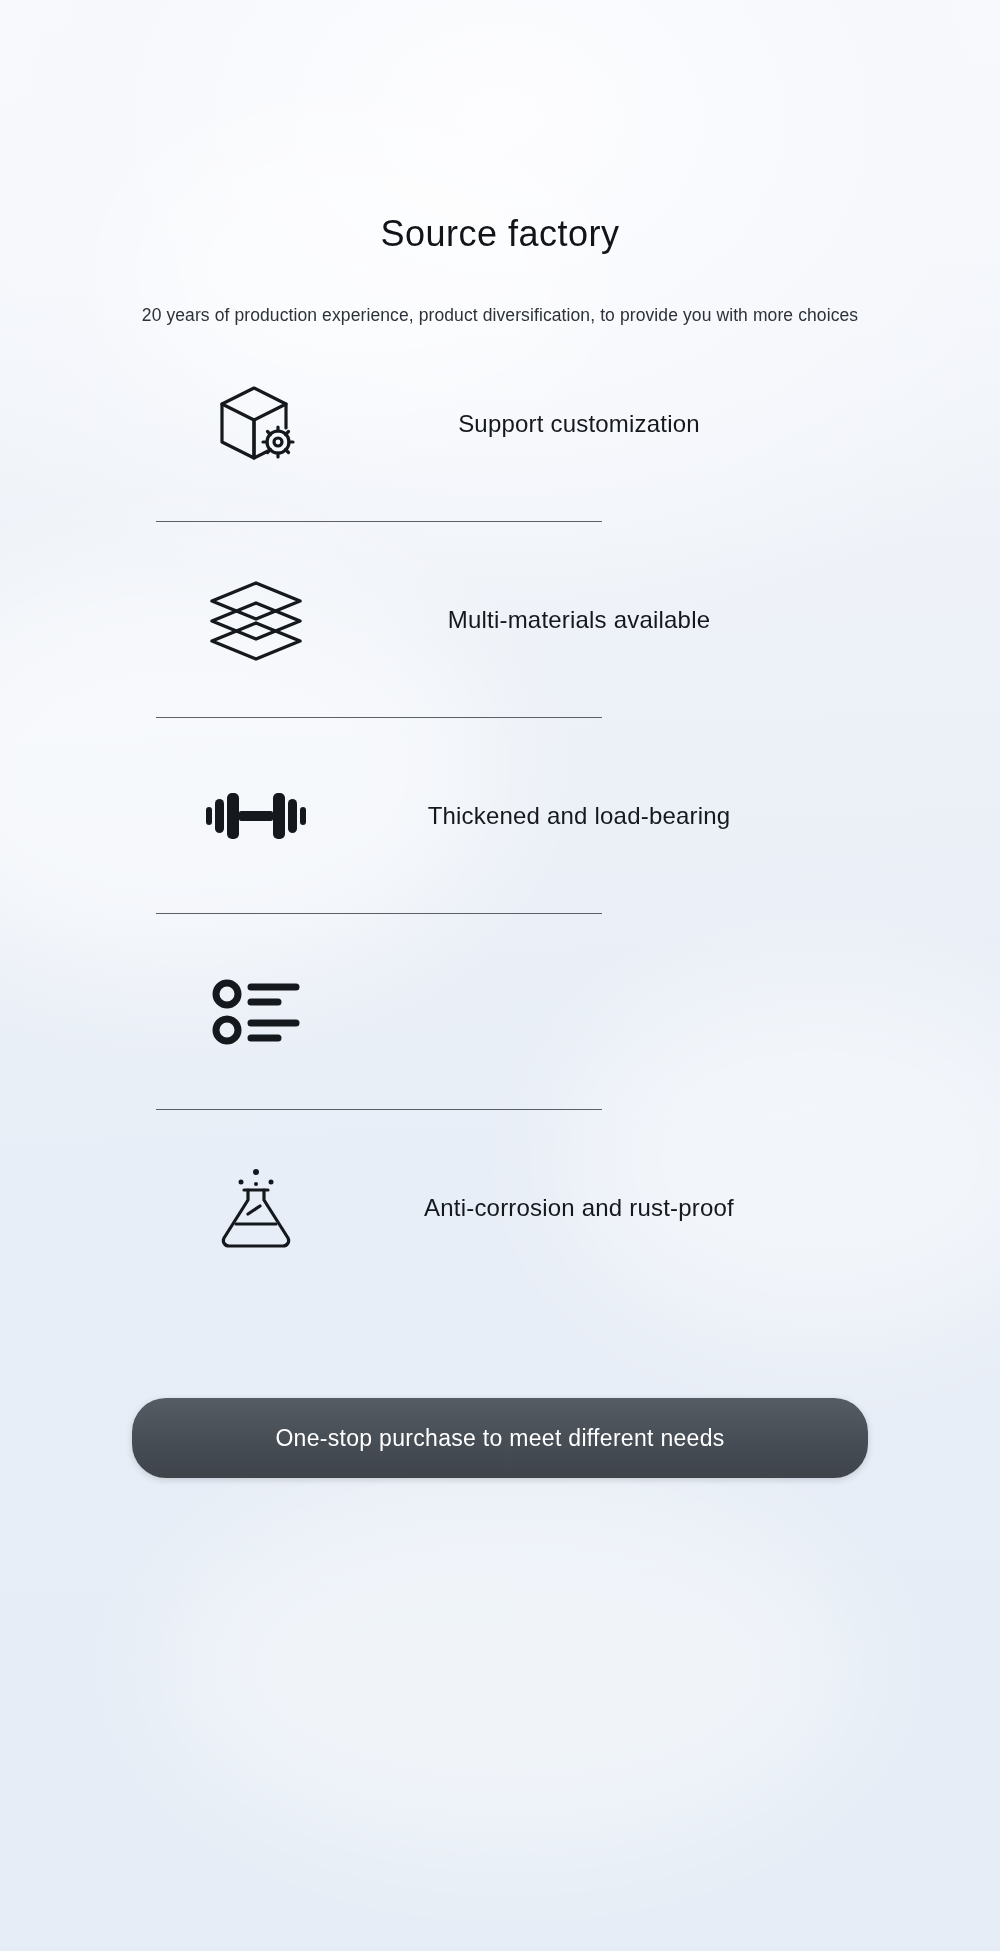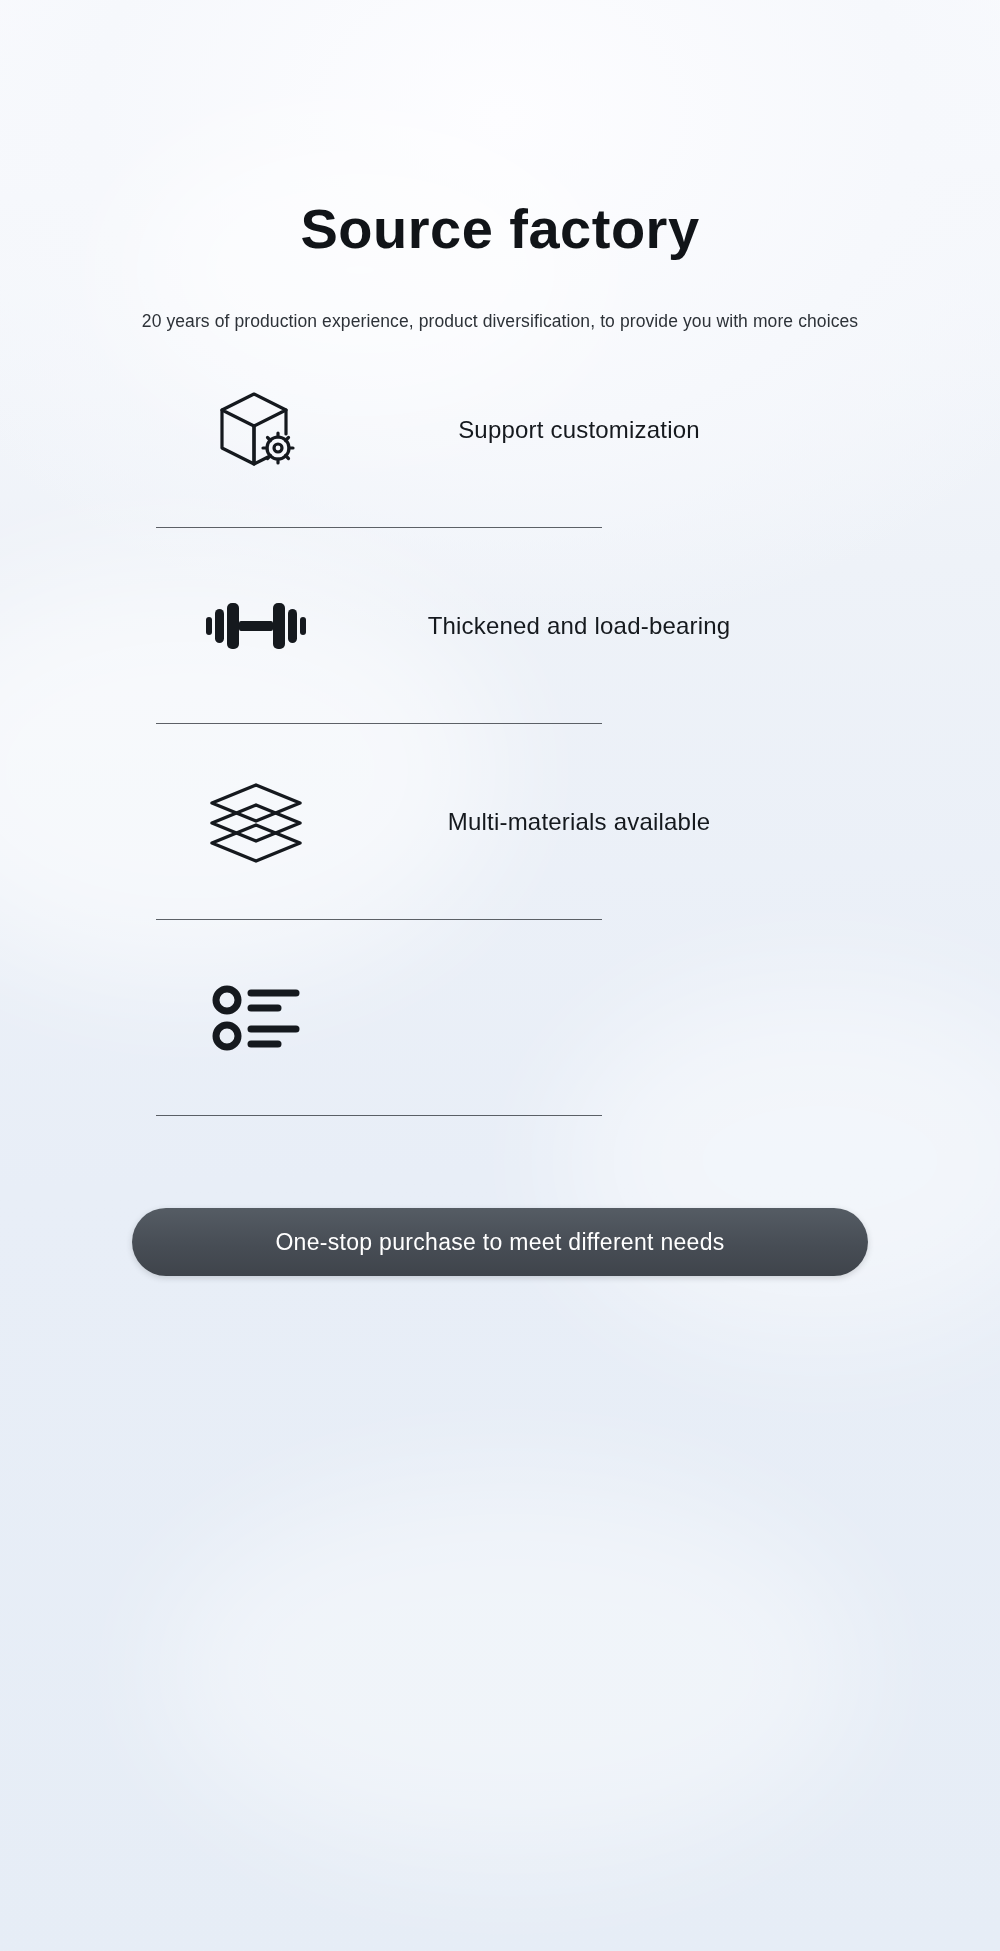--- a/index.html
+++ b/index.html
@@ -36,25 +36,25 @@
   .blob-b { width: 520px; height: 360px; right: -80px; top: 980px; background: rgba(255,255,255,0.45); }
   .blob-c { width: 700px; height: 380px; left: 160px; top: 1480px; background: rgba(255,255,255,0.40); }
   .blob-d { width: 480px; height: 300px; left: 120px; top: 120px; background: rgba(255,255,255,0.5); }
 
   .header {
     position: relative;
     text-align: center;
     padding-top: 198px;
   }
   .title {
-    font-size: 56px;
-    font-weight: bold;
+    font-size: 36px;
+    font-weight: normal;
     color: #111418;
     letter-spacing: 0.5px;
-    margin: 0;
+    margin: 16px;
     line-height: 1.1;
   }
   .subtitle {
     margin: 50px 0 0 0;
     font-size: 17.5px;
     color: #2d3238;
     letter-spacing: 0.1px;
     line-height: 1.3;
   }
 
@@ -103,21 +103,21 @@
   }
 
   .cta-wrap {
     position: relative;
     display: flex;
     justify-content: center;
     margin-top: 92px;
   }
   .cta-button {
     width: 736px;
-    height: 68px;
+    height: 80px;
     border-radius: 34px;
     background: linear-gradient(180deg, #555c64 0%, #474d55 55%, #3f444b 100%);
     color: #ffffff;
     font-size: 23px;
     letter-spacing: 0.3px;
     display: flex;
     align-items: center;
     justify-content: center;
     border: none;
     font-family: "Liberation Sans", sans-serif;
@@ -155,60 +155,76 @@
           <circle cx="70" cy="66" r="4"></circle>
           <path d="M70 51 L70 55 M70 77 L70 81 M55 66 L59 66 M81 66 L85 66 M59.5 55.5 L62.5 58.5 M77.5 73.5 L80.5 76.5 M80.5 55.5 L77.5 58.5 M62.5 73.5 L59.5 76.5"></path>
         </svg>
       </div>
       <div class="feature-label">Support customization</div>
       <div class="divider"></div>
     </li>
 
     <li class="feature-row">
       <div class="icon-wrap">
+        <svg width="100" height="86" viewBox="0 0 100 86" fill="none" stroke="#15191e" stroke-width="3.4" stroke-linejoin="round">
+          <path d="M50 6 L94 24 L50 42 L6 24 Z"></path>
+          <path d="M50 26 L94 44 L50 62 L6 44 Z"></path>
+          <path d="M50 46 L94 64 L50 82 L6 64 Z"></path>
+        </svg>
+      </div>
+      <div class="feature-label">Multi-materials available</div>
+      <div class="divider"></div>
+    </li>
+
+    <li class="feature-row">
+      <div class="icon-wrap">
         <svg width="104" height="60" viewBox="0 0 104 60" fill="#15191e" stroke="none">
           <rect x="2" y="21" width="6" height="18" rx="3"></rect>
           <rect x="11" y="13" width="9" height="34" rx="4.5"></rect>
           <rect x="23" y="7" width="12" height="46" rx="5"></rect>
           <rect x="35" y="25" width="34" height="10" rx="2"></rect>
           <rect x="69" y="7" width="12" height="46" rx="5"></rect>
           <rect x="84" y="13" width="9" height="34" rx="4.5"></rect>
           <rect x="96" y="21" width="6" height="18" rx="3"></rect>
         </svg>
       </div>
       <div class="feature-label">Thickened and load-bearing</div>
       <div class="divider"></div>
     </li>
 
     <li class="feature-row">
       <div class="icon-wrap">
-        <svg width="100" height="86" viewBox="0 0 100 86" fill="none" stroke="#15191e" stroke-width="3.4" stroke-linejoin="round">
-          <path d="M50 6 L94 24 L50 42 L6 24 Z"></path>
-          <path d="M50 26 L94 44 L50 62 L6 44 Z"></path>
-          <path d="M50 46 L94 64 L50 82 L6 64 Z"></path>
-        </svg>
-      </div>
-      <div class="feature-label">Multi-materials available</div>
-      <div class="divider"></div>
-    </li>
-
-    <li class="feature-row">
-      <div class="icon-wrap">
         <svg width="92" height="72" viewBox="0 0 92 72" fill="none" stroke="#15191e" stroke-width="7" stroke-linecap="round">
           <circle cx="17" cy="18" r="11"></circle>
           <circle cx="17" cy="54" r="11"></circle>
           <path d="M41 11 L86 11"></path>
           <path d="M41 26 L68 26"></path>
           <path d="M41 47 L86 47"></path>
           <path d="M41 62 L68 62"></path>
         </svg>
       </div>
       <div class="divider"></div>
     </li>
 
+    <li class="feature-row last">
+      <div class="icon-wrap">
+        <svg width="92" height="92" viewBox="0 0 92 92" fill="none" stroke="#15191e" stroke-width="3.2" stroke-linecap="round" stroke-linejoin="round">
+          <path d="M38 28 L38 38 L14 76 C12 80 15 84 19 84 L73 84 C77 84 80 80 78 76 L54 38 L54 28"></path>
+          <path d="M34 28 L58 28"></path>
+          <path d="M26 62 L66 62"></path>
+          <circle cx="46" cy="10" r="3" fill="#15191e" stroke="none"></circle>
+          <circle cx="31" cy="20" r="2.5" fill="#15191e" stroke="none"></circle>
+          <circle cx="61" cy="20" r="2.5" fill="#15191e" stroke="none"></circle>
+          <circle cx="46" cy="22" r="2" fill="#15191e" stroke="none"></circle>
+          <path d="M38 52 L50 44"></path>
+        </svg>
+      </div>
+      <div class="feature-label">Anti-corrosion and rust-proof</div>
+
+    </li>
 
   </ul>
 
   <div class="cta-wrap">
     <button class="cta-button">One-stop purchase to meet different needs</button>
   </div>
 
 </div>
 
 </body></html>

